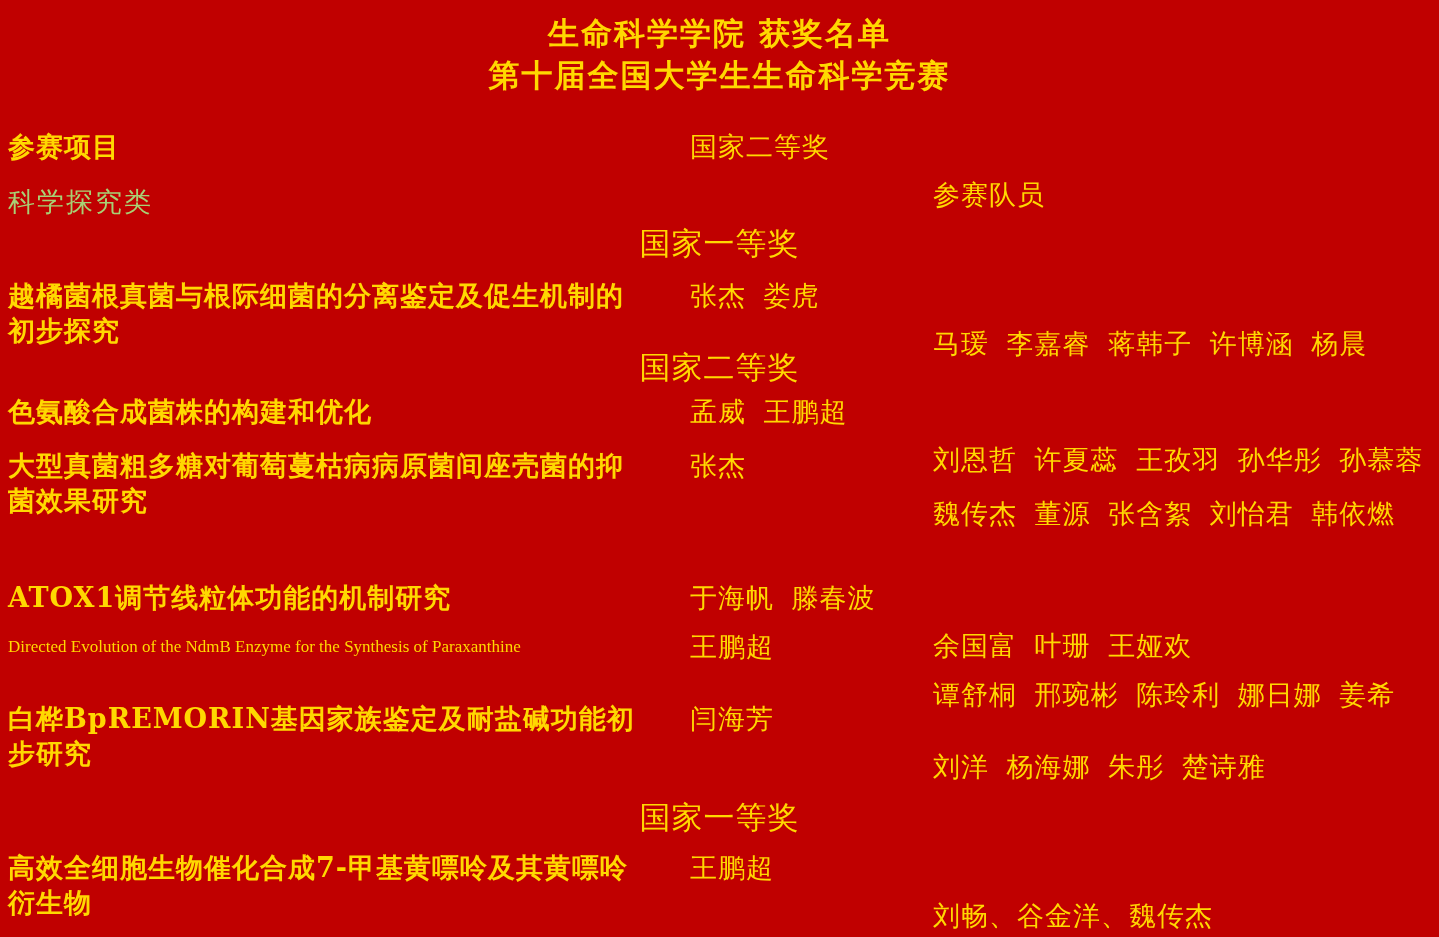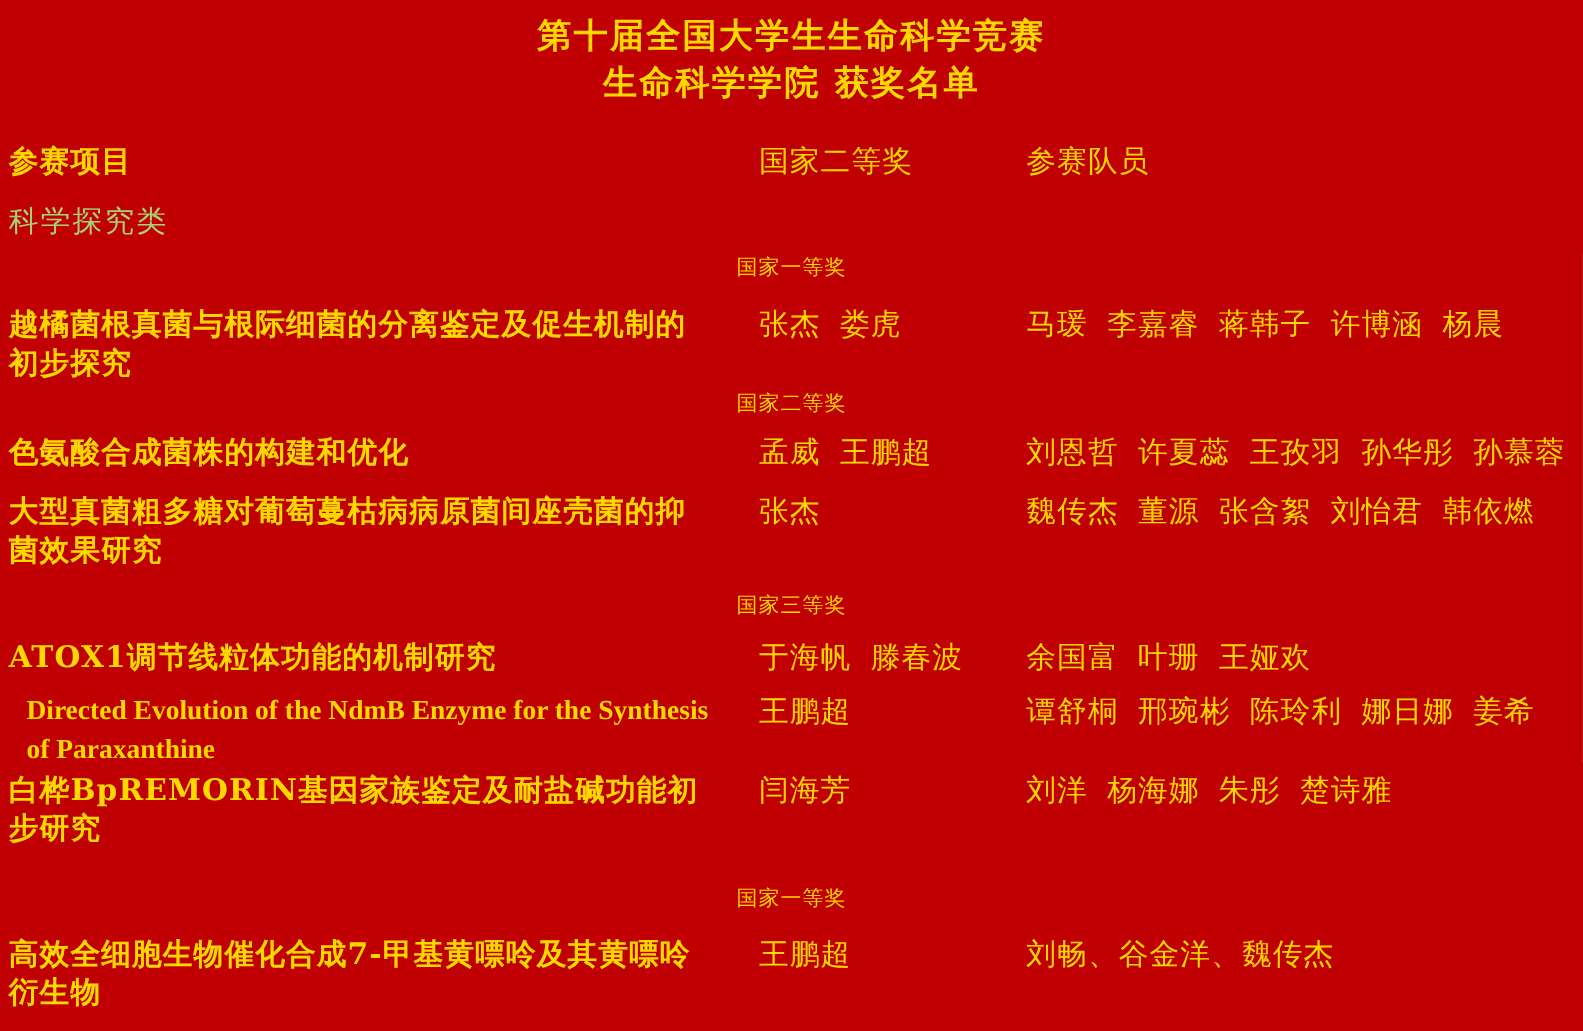--- a/index.html
+++ b/index.html
@@ -35,55 +35,55 @@
   .row .c1{
     position:absolute; left:8px; width:640px;font-weight:bold;
   }
   .row .c2{
     position:absolute; left:690px; width:235px;
     word-spacing:8px;
   }
   .row .c3{
     position:absolute; left:933px; width:502px;
     word-spacing:8px;
+    margin-top:48px;
   }
   .cat{
     position:absolute;
     left:8px; width:640px;
     text-align:left;
     color:#a8d174;
     font-size:27px;
     line-height:35px;
     letter-spacing:2px;
   }
   .award{
     position:absolute;
     left:0; width:100%;
     text-align:center;
     color:#ffd800;
-    font-size:19px;
+    font-size:31px;
     line-height:35px;
     letter-spacing:1px;
   }
   .english .c1{
     font-family:"Liberation Serif","DejaVu Serif",serif;
-    font-weight:bold;
-    font-size:25px;
+    font-weight:normal;
+    font-size:17px;
     letter-spacing:0;
-    margin-left:16px;
   }
 </style>
 </head>
 <body>
 
 <div class="canvas">
 
   <div class="title">
+    <div>生命科学学院 获奖名单</div>
     <div>第十届全国大学生生命科学竞赛</div>
-    <div>生命科学学院 获奖名单</div>
   </div>
 
   <div class="row" style="top:129px">
     <div class="c1">参赛项目</div>
     <div class="c2">国家二等奖</div>
     <div class="c3">参赛队员</div>
   </div>
 
   <div class="cat" style="top:184px">科学探究类</div>
 
@@ -102,21 +102,20 @@
     <div class="c2">孟威 王鹏超</div>
     <div class="c3">刘恩哲 许夏蕊 王孜羽 孙华彤 孙慕蓉</div>
   </div>
 
   <div class="row" style="top:448px">
     <div class="c1">大型真菌粗多糖对葡萄蔓枯病病原菌间座壳菌的抑菌效果研究</div>
     <div class="c2">张杰</div>
     <div class="c3">魏传杰 董源 张含絮 刘怡君 韩依燃</div>
   </div>
 
-  <div class="award" style="top:533px">国家三等奖</div>
 
   <div class="row" style="top:580px">
     <div class="c1">ATOX1调节线粒体功能的机制研究</div>
     <div class="c2">于海帆 滕春波</div>
     <div class="c3">余国富 叶珊 王娅欢</div>
   </div>
 
   <div class="row english" style="top:629px">
     <div class="c1">Directed Evolution of the NdmB Enzyme for the Synthesis of Paraxanthine</div>
     <div class="c2">王鹏超</div>

